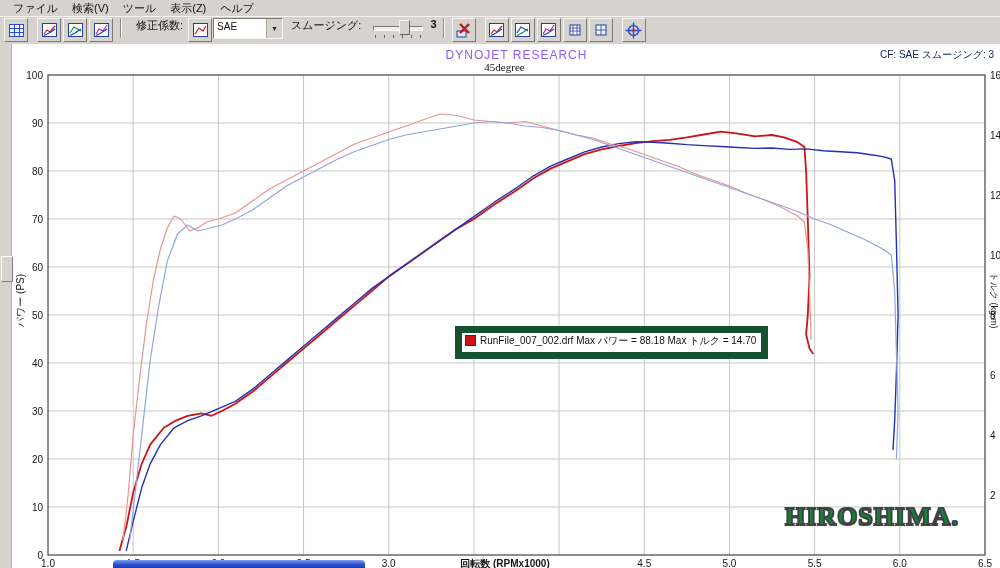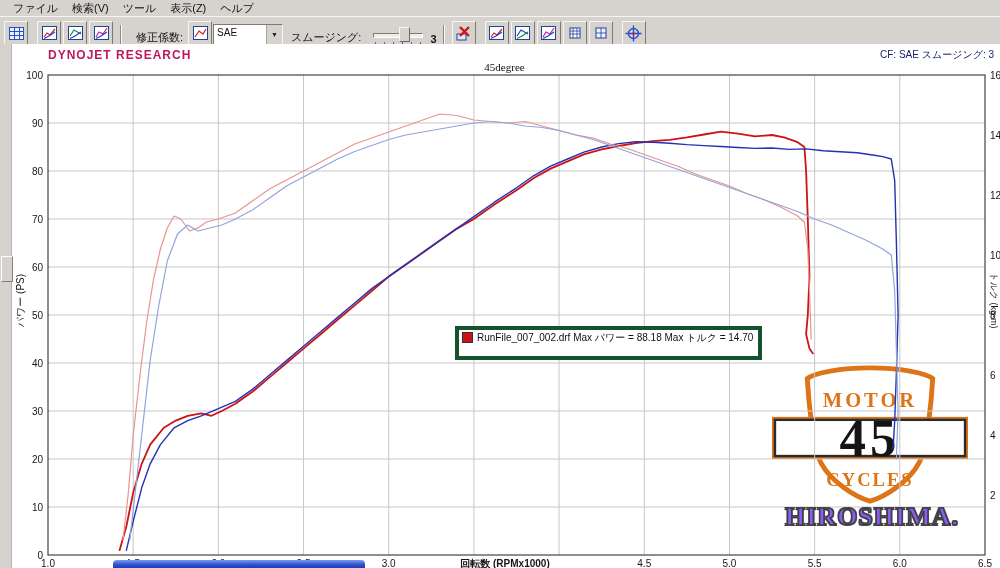--- a/index.html
+++ b/index.html
@@ -2,21 +2,21 @@
 <html><head>
 <meta charset="utf-8">
 <style>
   html,body{margin:0;padding:0;background:#d6d3ce;}
   #win{position:relative;width:1000px;height:568px;background:#d6d3ce;overflow:hidden;
        font-family:"Liberation Sans",sans-serif;-webkit-font-smoothing:antialiased;}
   
   #menubar{height:16px;display:flex;align-items:center;padding-left:6px;font-size:11px;color:#111;}
   .mitem{padding:1px 7px;cursor:default;}
   
-  #toolbar{height:27px;display:flex;align-items:flex-end;padding:1px 3px;
+  #toolbar{height:27px;display:flex;align-items:flex-start;padding:1px 3px;
            border-top:1px solid #f6f4f0;border-bottom:1px solid #14532d;}
   .tbtn{width:24px;height:24px;display:inline-flex;align-items:center;justify-content:center;
         background:#d6d3ce;border:1px solid;border-color:#f8f6f2 #7d7a72 #7d7a72 #f8f6f2;
         padding:0;margin:0 1px;cursor:pointer;}
   .tsep{width:0;height:20px;border-left:1px solid #8d8a82;border-right:1px solid #fbf9f5;margin:0 6px;}
   .tlabel{font-size:11px;margin:0 4px 0 8px;color:#111;white-space:nowrap;}
   .combo{display:inline-flex;width:68px;height:19px;border:1px solid;
          border-color:#7d7a72 #f8f6f2 #f8f6f2 #7d7a72;background:#fff;align-items:stretch;cursor:pointer;}
   .combo-text{flex:1;font-size:10px;padding:2px 0 0 3px;color:#111;}
   .combo-btn{width:15px;background:#d6d3ce;border-left:1px solid #a7a49c;font-size:7px;
@@ -24,42 +24,42 @@
   .slider{position:relative;width:54px;height:20px;margin-left:6px;cursor:pointer;}
   .slider .track{position:absolute;left:2px;right:2px;top:8px;height:3px;
                  border:1px solid;border-color:#7d7a72 #fff #fff #7d7a72;background:#efefea;}
   .slider .thumb{position:absolute;left:28px;top:2px;width:9px;height:13px;background:#d6d3ce;
                  border:1px solid;border-color:#f8f6f2 #6d6a62 #6d6a62 #f8f6f2;}
   .slider .ticks{position:absolute;left:4px;right:4px;bottom:0;height:3px;
                  background:repeating-linear-gradient(90deg,#666 0 1px,transparent 1px 9px);}
   .tvalue{font-size:11px;margin-left:5px;font-weight:bold;color:#111;}
   
   #chart-panel{position:absolute;left:0;top:44px;width:1000px;height:524px;background:#fff;}
-  .ctitle{position:absolute;left:48px;width:937px;top:4px;text-align:left;font-weight:bold;
-          font-size:12px;letter-spacing:1px;color:#be185d;}
+  .ctitle{position:absolute;left:48px;width:937px;top:4px;text-align:center;font-weight:normal;
+          font-size:12px;letter-spacing:1px;color:#8b5cf6;}
   .csub{position:absolute;left:36px;width:937px;top:17px;text-align:center;font-size:11px;color:#111;font-family:Liberation Serif, serif;}
   .ccorner{position:absolute;right:6px;top:4px;font-size:10px;font-weight:normal;color:#17246d;}
   .ylab-left{position:absolute;left:-80px;top:250px;width:200px;height:13px;transform:rotate(-90deg);
              text-align:center;font-size:10px;color:#161616;}
   .ylab-right{position:absolute;left:893px;top:250px;width:200px;height:13px;transform:rotate(90deg);
               text-align:center;font-size:9px;color:#161616;}
   #plot{position:absolute;left:0;top:0;overflow:visible;}
   
-  #legend{position:absolute;left:455px;top:282px;background:#fff;border:4px solid #14532d;
-          padding:1px 5px 12px 3px;cursor:move;}
+  #legend{position:absolute;left:455px;top:282px;background:#fff;border:7px solid #14532d;
+          padding:1px 5px 5px 3px;cursor:move;}
   .lrow{display:flex;align-items:center;gap:4px;font-size:10px;line-height:13px;color:#111;white-space:nowrap;}
   .chip{width:9px;height:9px;border:1px solid #333;display:inline-block;flex:none;}
   
   #logo{position:absolute;left:772px;top:318px;width:196px;height:145px;}
   .ltop{font-family:"Liberation Serif",serif;font-weight:bold;font-size:21px;fill:#dd7417;letter-spacing:3px;}
   .lnum{font-family:"Liberation Serif",serif;font-weight:bold;font-size:54px;fill:#141414;letter-spacing:4px;}
   .lbot{font-family:"Liberation Serif",serif;font-weight:bold;font-size:19px;fill:#dd7417;letter-spacing:2px;}
   #hiroshima{position:absolute;left:762px;top:458px;width:220px;text-align:center;
              font-family:"Liberation Serif",serif;font-weight:bold;font-size:26px;letter-spacing:1px;
-             color:#8b5cf6;-webkit-text-stroke:1.3px #3f3f3f;
+             color:#15803d;-webkit-text-stroke:1.3px #3f3f3f;
              text-shadow:1px 1px 0 #555,-1px -1px 0 #555,1px -1px 0 #555,-1px 1px 0 #555;}
   
   #left-gutter{position:absolute;left:0;top:44px;width:11px;height:524px;background:#d6d3ce;
                border-right:1px solid #b8b5ae;}
   #gutter-tab{position:absolute;left:1px;top:256px;width:10px;height:24px;background:#d6d3ce;
               border:1px solid;border-color:#fff #808080 #808080 #fff;cursor:pointer;}
   #bluebar{position:absolute;left:113px;top:560px;width:252px;height:8px;
            background:linear-gradient(#7d9bef,#2a4fd0 60%,#1f3fae);border-radius:4px 4px 0 0;}
 </style>
 </head>
@@ -171,30 +171,20 @@
     </button>
   </div>
 
   <div id="chart-panel">
     <div class="ctitle">DYNOJET RESEARCH</div>
     <div class="csub">45degree</div>
     <div class="ccorner">CF: SAE  スムージング: 3</div>
     <div class="ylab-left">パワー (PS)</div>
     <div class="ylab-right">トルク (kg-m)</div>
 
-    <div id="logo">
-      <svg width="196" height="145" viewBox="0 0 200 148" preserveAspectRatio="none">
-        <path d="M100 6 C130 6 157 11 164 17 C163 34 159 86 150 103 C140 122 115 138 100 142 C85 138 60 122 50 103 C41 86 37 34 36 17 C43 11 70 6 100 6 Z" fill="#fff" stroke="#dd7417" stroke-width="5"></path>
-        <rect x="1" y="57" width="198" height="41" fill="none" stroke="#dd7417" stroke-width="2"></rect>
-        <rect x="3" y="59" width="194" height="37" fill="#fff" stroke="#2b2b2b" stroke-width="2.5"></rect>
-        <text class="ltop" x="100" y="46" text-anchor="middle">MOTOR</text>
-        <text class="lnum" x="100" y="96" text-anchor="middle">45</text>
-        <text class="lbot" x="100" y="127" text-anchor="middle">CYCLES</text>
-      </svg>
-    </div>
 
     <svg id="plot" width="1000" height="524">
         <path d="M133.1818181818182 31V511M218.36363636363637 31V511M303.5454545454545 31V511M388.72727272727275 31V511M473.9090909090909 31V511M559.090909090909 31V511M644.2727272727273 31V511M729.4545454545455 31V511M814.6363636363637 31V511M899.8181818181818 31V511M48 463H985M48 415H985M48 367H985M48 319H985M48 271H985M48 223H985M48 175H985M48 127H985M48 79H985" stroke="#c7c7c7" stroke-width="1" fill="none"></path>
         <rect x="48" y="31" width="937" height="480" fill="none" stroke="#444" stroke-width="1.2"></rect>
         <text x="43" y="514.5" text-anchor="end" font-size="10" font-family="&quot;Liberation Sans&quot;,sans-serif" fill="#161616">0</text>
         <text x="43" y="466.5" text-anchor="end" font-size="10" font-family="&quot;Liberation Sans&quot;,sans-serif" fill="#161616">10</text>
         <text x="43" y="418.5" text-anchor="end" font-size="10" font-family="&quot;Liberation Sans&quot;,sans-serif" fill="#161616">20</text>
         <text x="43" y="370.5" text-anchor="end" font-size="10" font-family="&quot;Liberation Sans&quot;,sans-serif" fill="#161616">30</text>
         <text x="43" y="322.5" text-anchor="end" font-size="10" font-family="&quot;Liberation Sans&quot;,sans-serif" fill="#161616">40</text>
         <text x="43" y="274.5" text-anchor="end" font-size="10" font-family="&quot;Liberation Sans&quot;,sans-serif" fill="#161616">50</text>

